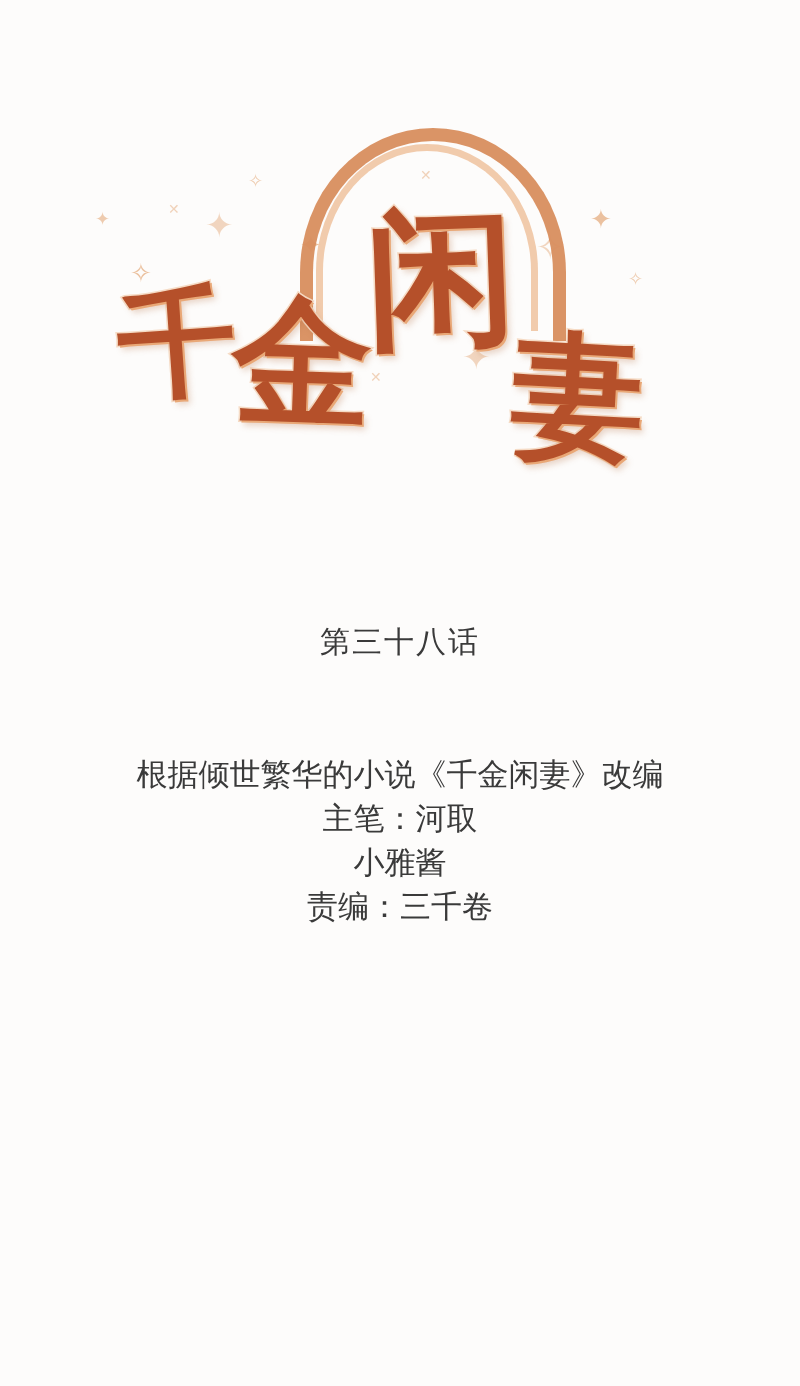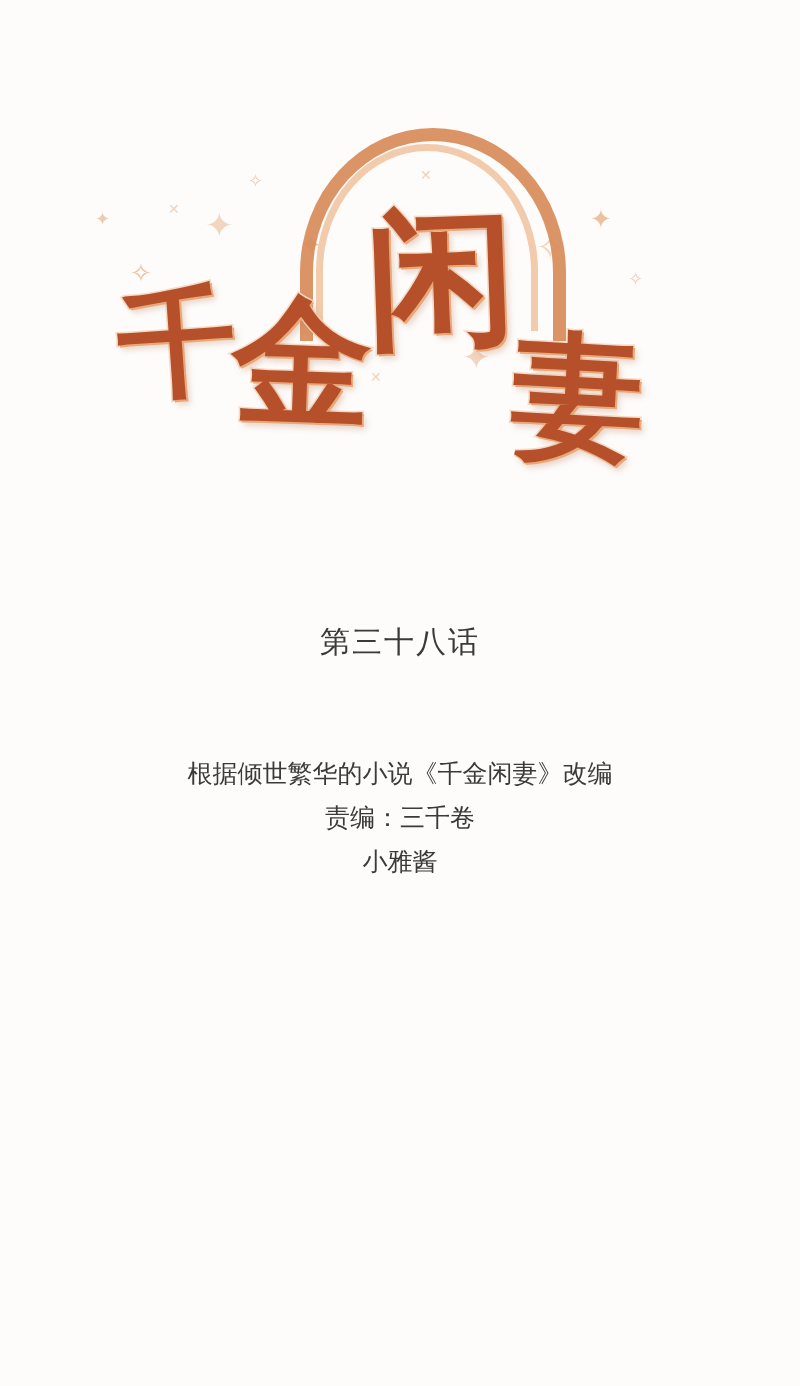--- a/index.html
+++ b/index.html
@@ -104,21 +104,21 @@
     font-family: "DejaVu Sans", "Liberation Sans", sans-serif;
   }
 
   
   .credits {
     position: absolute;
     left: 0;
     top: 752px;
     width: 800px;
     text-align: center;
-    font-size: 25px;
+    font-size: 31px;
     line-height: 44px;
     color: #3a3a3a;
     font-family: "DejaVu Sans", "Liberation Sans", sans-serif;
   }
   .credits .line { display: block; white-space: pre; }
 </style>
 </head>
 <body>
 
 <div class="page">
@@ -143,17 +143,18 @@
 
     <div class="logo-text">
       <span class="logo-char c1">千</span><span class="logo-char c2">金</span><span class="logo-char c3">闲</span><span class="logo-char c4">妻</span>
     </div>
   </div>
 
   <div class="chapter">第三十八话</div>
 
   <div class="credits">
     <span class="line">根据倾世繁华的小说《千金闲妻》改编</span>
+    <span class="line">主笔：河取</span>
+    <span class="line">小雅酱</span>
     <span class="line">责编：三千卷</span>
-    <span class="line">小雅酱</span>
   </div>
 
 </div>
 
 </body></html>

